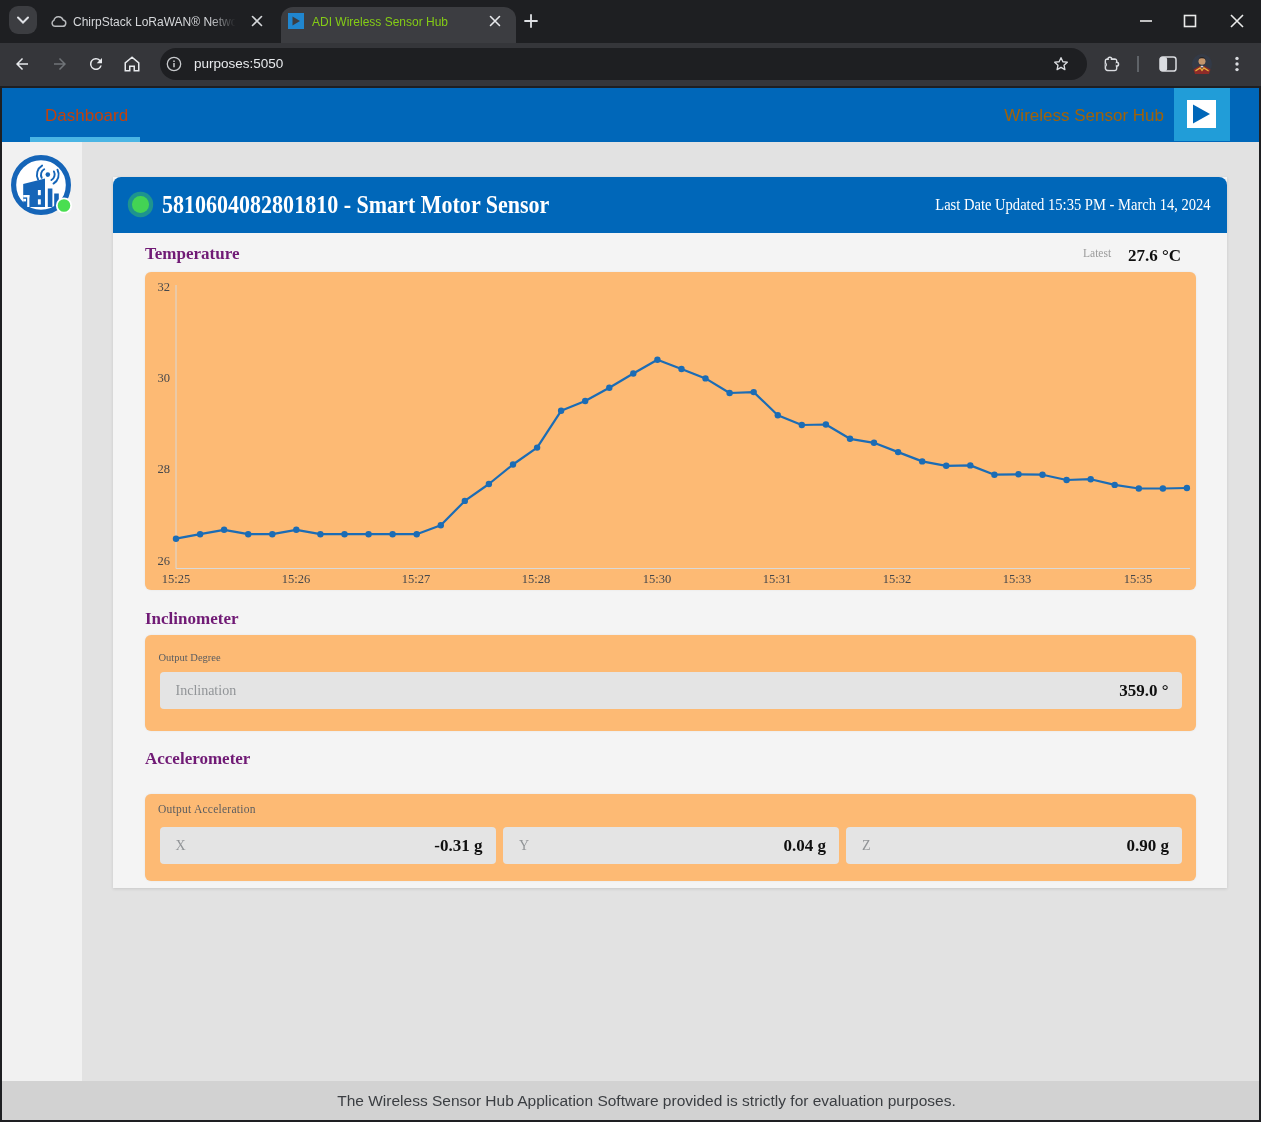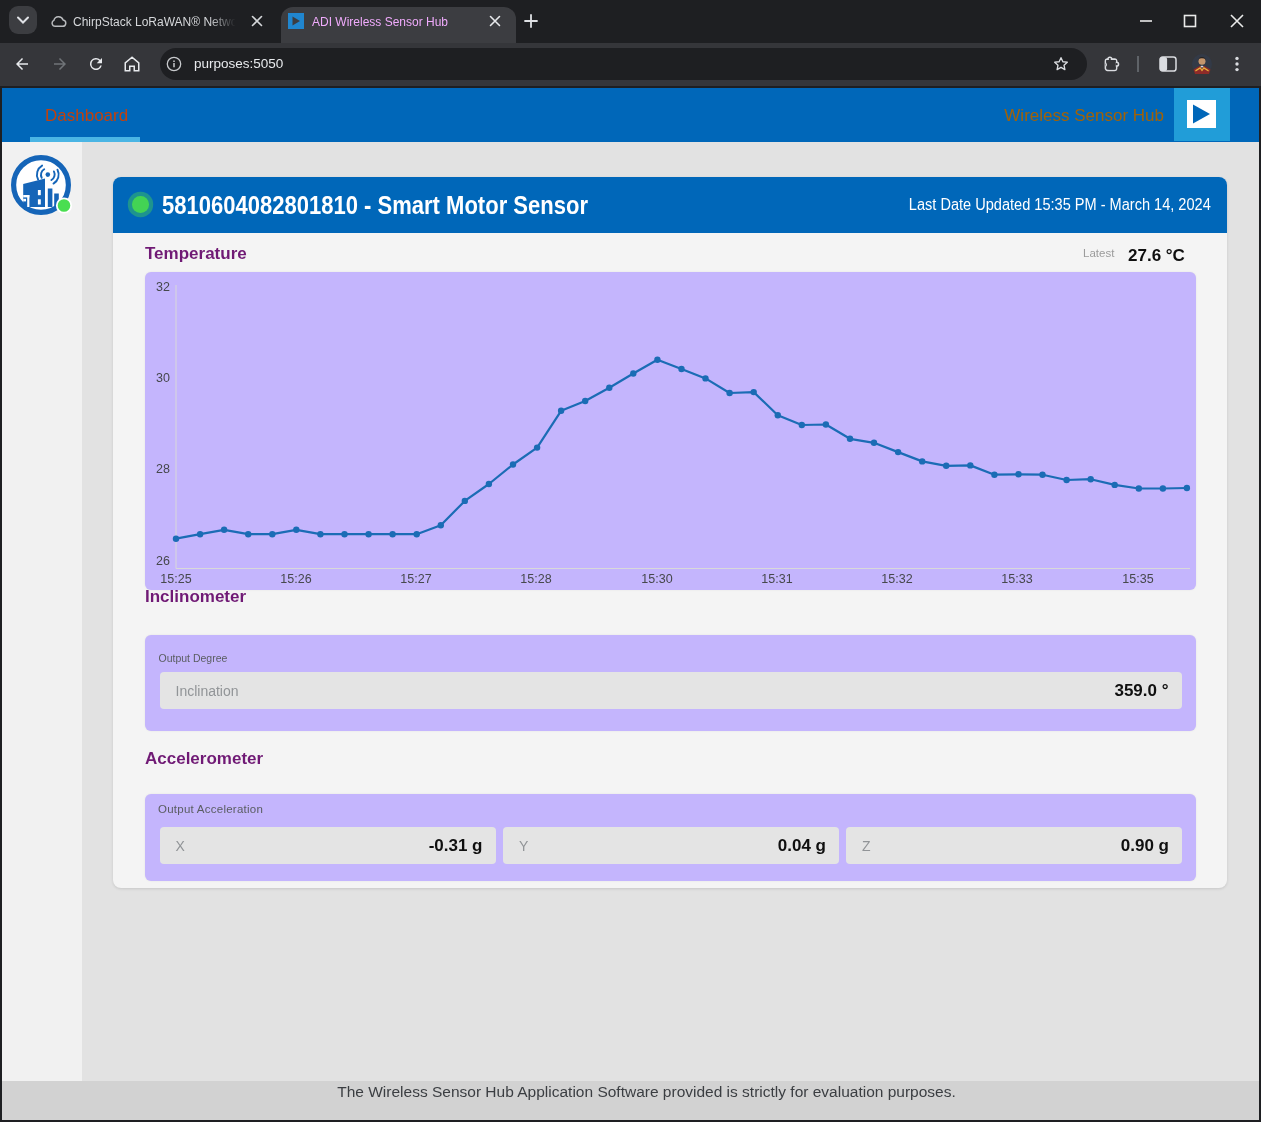--- a/index.html
+++ b/index.html
@@ -9,54 +9,54 @@
 
   
   #tabbar { left:0; top:0; width:1261px; height:43px; background:#1e1f22; }
   #chevbtn { left:9px; top:6px; width:28px; height:28px; border-radius:9px; background:#3c3d41; }
   .tab-title { font-size:12px; color:#d5d7da; white-space:nowrap; overflow:hidden; }
   #tab1 { left:46px; top:7px; width:226px; height:36px; }
   #tab1 .tab-title { left:27px; top:8px; width:166px; position:absolute;
       -webkit-mask-image:linear-gradient(90deg,#000 82%,transparent 98%);
       mask-image:linear-gradient(90deg,#000 82%,transparent 98%); }
   #tab2 { left:281px; top:7px; width:235px; height:36px; background:#3c3d41; border-radius:12px 12px 0 0; }
-  #tab2 .tab-title { left:31px; top:8px; position:absolute; color:#f0abfc; }
+  #tab2 .tab-title { left:31px; top:8px; position:absolute; color:#84cc16; }
   .closex { position:absolute; width:12px; height:12px; }
   #toolbar { left:0; top:43px; width:1261px; height:43px; background:#35363a; }
   #urlpill { left:160px; top:48px; width:927px; height:32px; border-radius:16px; background:#1e1f22; }
   #urltext { left:194px; top:56px; font-size:13.5px; color:#e8eaed; }
 
   
   #page { left:2px; top:88px; width:1257px; height:1032px; background:#e2e2e2; }
   #appbar { left:0; top:0; width:1257px; height:54px; background:#0067b9; }
   #dashlbl { left:43px; top:18px; font-size:17px; color:#c2410c; line-height:1.2; }
   #dashline { left:28px; top:49px; width:110px; height:5px; background:#4ab5e4; }
   #wshlbl { right:95px; top:18px; font-size:17px; color:#a16207; line-height:1.2;text-align:center; }
   #adilogo { left:1172px; top:0; width:56px; height:53px; background:#219dd8; }
   #adilogo .sq { position:absolute; left:13px; top:12px; width:29px; height:28px; background:#fff; }
   #sidebar { left:0; top:54px; width:80px; height:939px; background:#f1f1f1; }
   #content { left:80px; top:54px; width:1177px; height:939px; background:#e2e2e2; }
 
-  #card { left:111px; top:89px; width:1114px; height:711px; background:#f4f4f4; border-radius:8px;
-          box-shadow:0 1px 3px rgba(0,0,0,.12); }
+  #card { left:111px; top:89px; width:1114px; height:711px; background:#f4f4f4; border-radius:0;
+          box-shadow:0 1px 3px rgba(0,0,0,.12);font-family:Liberation Serif, serif; }
   #cardhead { left:0; top:0; width:1114px; height:56px; background:#0067b9; border-radius:8px 8px 0 0; }
   #greendot { left:19px; top:19px; width:16.5px; height:16.5px; border-radius:50%;
               background:#43d354; box-shadow:0 0 0 4.2px rgba(67,205,90,0.45); }
   #cardtitle { left:49px; top:0; height:56px; line-height:56px; font-size:26px; font-weight:bold; color:#fff; transform:scaleX(0.847); transform-origin:0 50%; white-space:nowrap; }
   #lastdate { right:16px; top:0; height:56px; line-height:56px; font-size:16px; color:#fff; transform:scaleX(0.91); transform-origin:100% 50%; white-space:nowrap; }
 
   .sechead { position:absolute; font-size:17px; font-weight:bold; color:#701a75; line-height:1; }
-  .panel { position:absolute; background:#c4b5fd; border-radius:6px; box-shadow:0 0 2px rgba(0,0,0,.08); }
+  .panel { position:absolute; background:#fdba74; border-radius:6px; box-shadow:0 0 2px rgba(0,0,0,.08); }
   .sublbl { position:absolute; font-size:10.5px; color:#5a5d61; line-height:1; }
   .pill { position:absolute; height:37px; background:#e4e4e4; border-radius:4px; }
   .pill .plbl { position:absolute; left:16px; top:50%; transform:translateY(-50%); font-size:14px; color:#919497; }
   .pill .pval { position:absolute; right:13px; top:50%; transform:translateY(-50%); font-size:17px; font-weight:bold; color:#0f0f0f; }
 
   #footer { left:0; top:993px; width:1257px; height:39px; background:#d2d2d2; }
-  #footer div { text-align:center; margin-top:2px; font-size:15.5px; color:#3b3e42;padding-left:32px; }
+  #footer div { text-align:center; margin-top:11px; font-size:15.5px; color:#3b3e42;padding-left:32px; }
 </style>
 </head>
 <body>
 
 <div id="tabbar" class="abs"></div>
 <div id="chevbtn" class="abs"></div>
 <svg class="abs" style="left:16px;top:15px" width="14" height="10" viewBox="0 0 14 10">
     <path d="M2 2.5 L7 7.5 L12 2.5" stroke="#dfe1e5" stroke-width="2" fill="none" stroke-linecap="round"></path>
   </svg>
 <div id="tab1" class="abs">
@@ -253,21 +253,21 @@
           <circle cx="897.5" cy="202.7" r="3.2"></circle>
           <circle cx="921.6" cy="208.0" r="3.2"></circle>
           <circle cx="945.7" cy="207.2" r="3.2"></circle>
           <circle cx="969.7" cy="212.9" r="3.2"></circle>
           <circle cx="993.8" cy="216.5" r="3.2"></circle>
           <circle cx="1017.9" cy="216.5" r="3.2"></circle>
           <circle cx="1041.9" cy="216.0" r="3.2"></circle>
         </g>
     </svg>
 
-    <div class="sechead" style="left:32px;top:411px">Inclinometer</div>
+    <div class="sechead" style="left:32px;top:433px">Inclinometer</div>
     <div class="panel" style="left:32px;top:458px;width:1051px;height:96px">
       <div class="sublbl" style="left:13.5px;top:17.5px">Output Degree</div>
       <div class="pill" style="left:14.5px;top:37px;width:1022px">
         <div class="plbl">Inclination</div>
           <div class="pval">359.0 °</div>
       </div>
     </div>
 
     <div class="sechead" style="left:32px;top:572.5px">Accelerometer</div>
     <div class="panel" style="left:32px;top:617px;width:1051px;height:87px">

